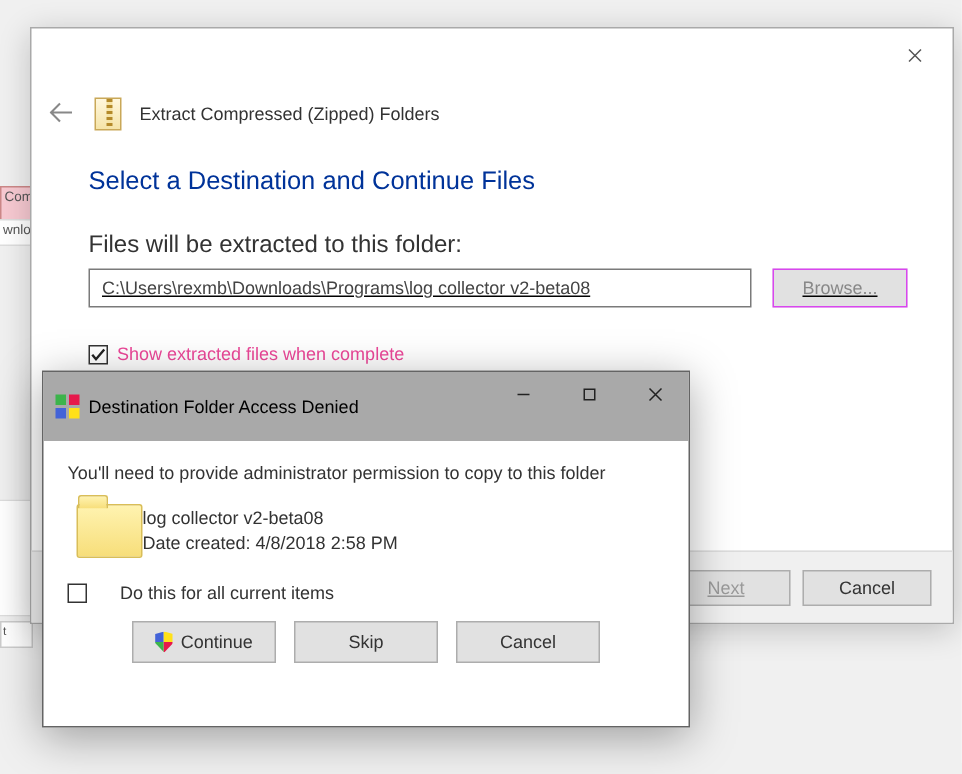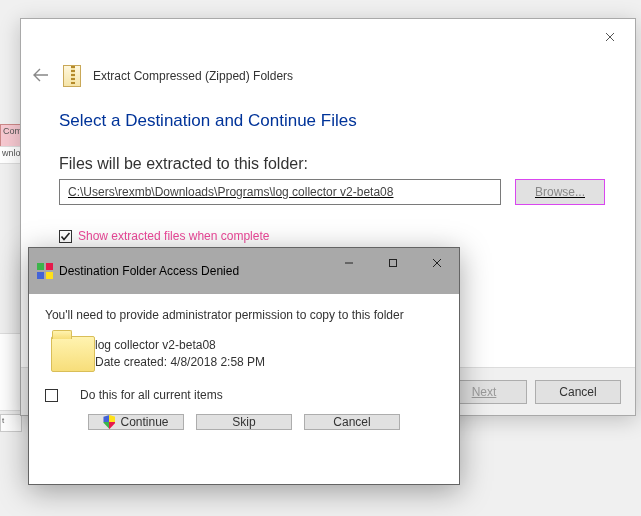--- a/index.html
+++ b/index.html
@@ -82,21 +82,21 @@
     content:""; position:absolute; top:-7px; left:0; width:18px; height:8px;
     background:linear-gradient(#fff3b0,#f7de7a); border:1px solid #d9be58; border-bottom:none; border-radius:2px 2px 0 0;
   }
   .folder-meta div { line-height:1.45; }
 
   .sub-check { display:flex; align-items:center; gap:22px; margin:6px 0 12px 0; }
   .sub-check .chk-empty { width:13px; height:13px; border:1px solid #333; background:#fff; }
 
   .sub-btn-row { display:flex; gap:12px; justify-content:center; }
   .sub-btn {
-    width:96px; height:16px; border:1px solid #adadad; background:#e1e1e1;
+    width:96px; height:28px; border:1px solid #adadad; background:#e1e1e1;
     font-size:12px; display:flex; align-items:center; justify-content:center; gap:5px;
   }
   .shield {
     width:12px; height:14px; display:inline-block; position:relative;
     background:
       linear-gradient(#4363d8,#4363d8) left top/6px 7px no-repeat,
       linear-gradient(#ffe119,#ffe119) right top/6px 7px no-repeat,
       linear-gradient(#3cb44b,#3cb44b) left bottom/6px 7px no-repeat,
       linear-gradient(#e6194b,#e6194b) right bottom/6px 7px no-repeat;
     clip-path: polygon(50% 0,100% 12%,100% 55%,50% 100%,0 55%,0 12%);

